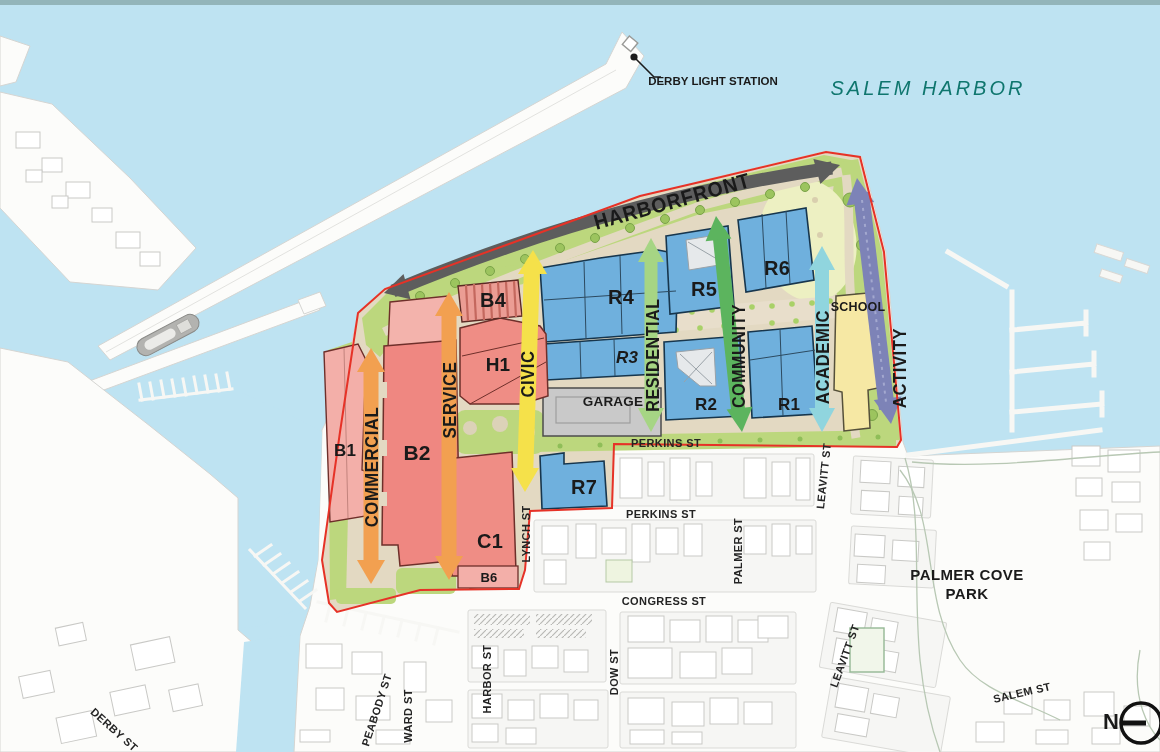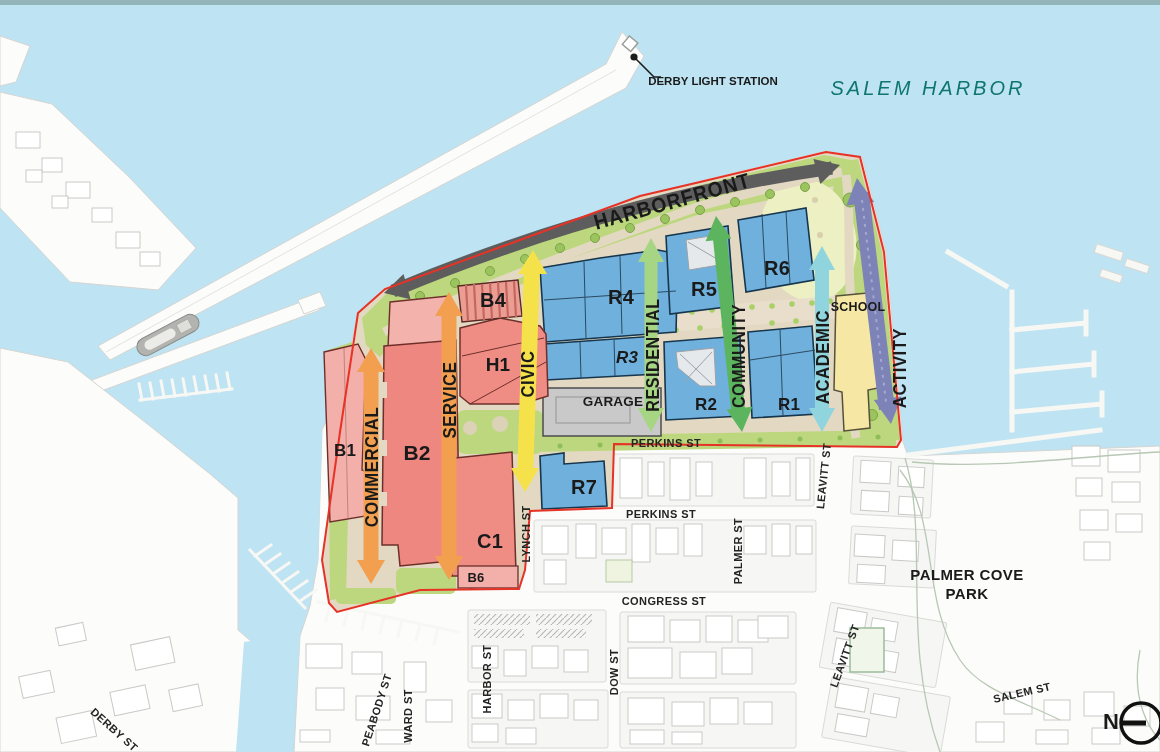--- a/index.html
+++ b/index.html
@@ -420,21 +420,21 @@
 <div class="lbl corridor" style="left:652px; top:355px; transform:translate(-50%,-50%) rotate(-90deg) scaleX(.85);">RESIDENTIAL</div>
 <div class="lbl corridor" style="left:738px; top:356px; transform:translate(-50%,-50%) rotate(-90deg) scaleX(.85);">COMMUNITY</div>
 <div class="lbl corridor" style="left:822px; top:357px; transform:translate(-50%,-50%) rotate(-90deg) scaleX(.88);">ACADEMIC</div>
 <div class="lbl corridor" style="left:899px; top:368px; transform:translate(-50%,-50%) rotate(-90deg) scaleX(.88);">ACTIVITY</div>
 
 <div class="lbl bldg" style="left:345px; top:450px; font-size:17px; transform:translate(-50%,-50%);">B1</div>
 <div class="lbl bldg" style="left:417px; top:452px; font-size:21px; transform:translate(-50%,-50%);">B2</div>
 <div class="lbl bldg" style="left:493px; top:300px; font-size:20px; transform:translate(-50%,-50%);">B4</div>
 <div class="lbl bldg" style="left:498px; top:364px; font-size:19px; transform:translate(-50%,-50%);">H1</div>
 <div class="lbl bldg" style="left:490px; top:503px; font-size:20px; transform:translate(-50%,-50%);margin-top:38px;">C1</div>
-<div class="lbl bldg" style="left:476px; top:577px; font-size:13px; transform:translate(-50%,-50%);text-align:right;">B6</div>
+<div class="lbl bldg" style="left:489px; top:577px; font-size:13px; transform:translate(-50%,-50%);text-align:right;">B6</div>
 <div class="lbl bldg" style="left:621px; top:297px; font-size:20px; transform:translate(-50%,-50%);">R4</div>
 <div class="lbl bldg" style="left:627px; top:357px; font-size:17px; transform:translate(-50%,-50%);font-style:italic;">R3</div>
 <div class="lbl bldg" style="left:704px; top:289px; font-size:20px; transform:translate(-50%,-50%);">R5</div>
 <div class="lbl bldg" style="left:777px; top:268px; font-size:20px; transform:translate(-50%,-50%);">R6</div>
 <div class="lbl bldg" style="left:706px; top:404px; font-size:17px; transform:translate(-50%,-50%);">R2</div>
 <div class="lbl bldg" style="left:789px; top:404px; font-size:17px; transform:translate(-50%,-50%);">R1</div>
 <div class="lbl bldg" style="left:584px; top:487px; font-size:20px; transform:translate(-50%,-50%);">R7</div>
 <div class="lbl bldg" style="left:858px; top:307px; font-size:12.5px; transform:translate(-50%,-50%);">SCHOOL</div>
 <div class="lbl bldg" style="left:613px; top:402px; font-size:13.5px; transform:translate(-50%,-50%);">GARAGE</div>
 

